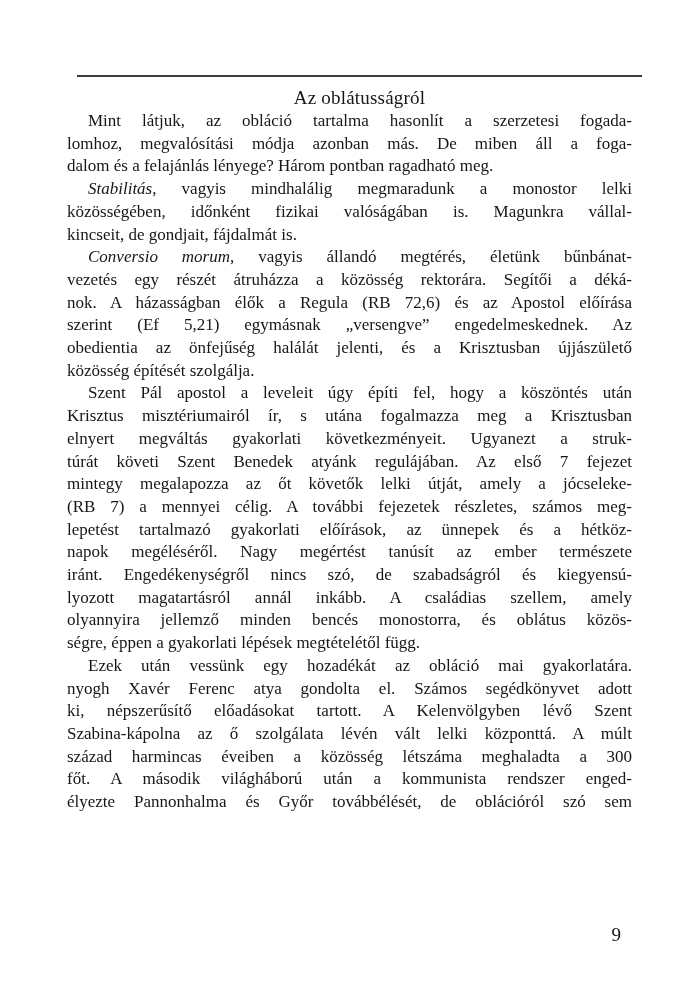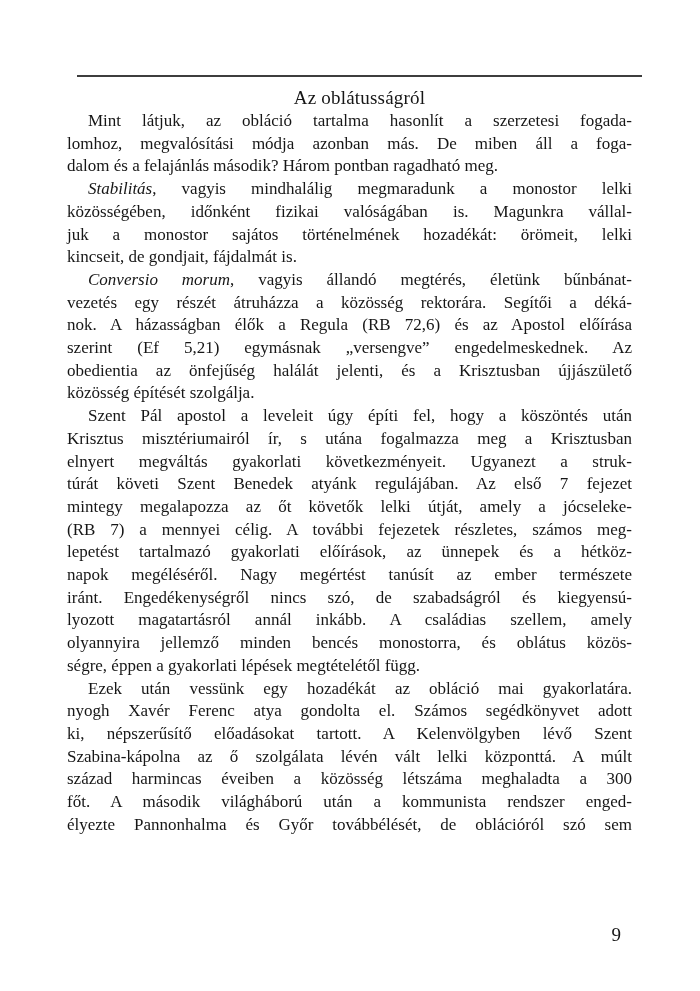--- a/index.html
+++ b/index.html
@@ -77,24 +77,23 @@
 </style>
 </head>
 <body>
 
 <div class="page">
   <div class="running-head">Az oblátusságról</div>
   <div class="header-rule"></div>
   <div class="body-text">
       <div class="line indent">Mint látjuk, az obláció tartalma hasonlít a szerzetesi fogada-</div>
       <div class="line">lomhoz, megvalósítási módja azonban más. De miben áll a foga-</div>
-      <div class="line no-justify">dalom és a felajánlás második? Három pontban ragadható meg.</div>
+      <div class="line no-justify">dalom és a felajánlás lényege? Három pontban ragadható meg.</div>
       <div class="line indent"><i>Stabilitás</i>, vagyis mindhalálig megmaradunk a monostor lelki</div>
       <div class="line">közösségében, időnként fizikai valóságában is. Magunkra vállal-</div>
-      <div class="line">juk a monostor sajátos történelmének hozadékát: örömeit, lelki</div>
       <div class="line no-justify">kincseit, de gondjait, fájdalmát is.</div>
       <div class="line indent"><i>Conversio morum</i>, vagyis állandó megtérés, életünk bűnbánat-</div>
       <div class="line">vezetés egy részét átruházza a közösség rektorára. Segítői a déká-</div>
       <div class="line">nok. A házasságban élők a Regula (RB 72,6) és az Apostol előírása</div>
       <div class="line">szerint (Ef 5,21) egymásnak „versengve” engedelmeskednek. Az</div>
       <div class="line">obedientia az önfejűség halálát jelenti, és a Krisztusban újjászülető</div>
       <div class="line no-justify">közösség építését szolgálja.</div>
       <div class="line indent">Szent Pál apostol a leveleit úgy építi fel, hogy a köszöntés után</div>
       <div class="line">Krisztus misztériumairól ír, s utána fogalmazza meg a Krisztusban</div>
       <div class="line">elnyert megváltás gyakorlati következményeit. Ugyanezt a struk-</div>

